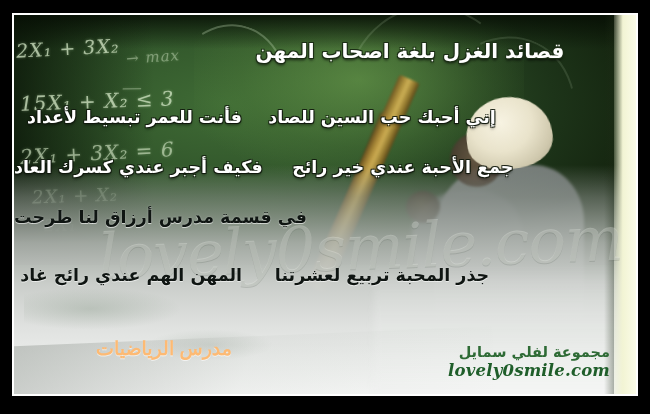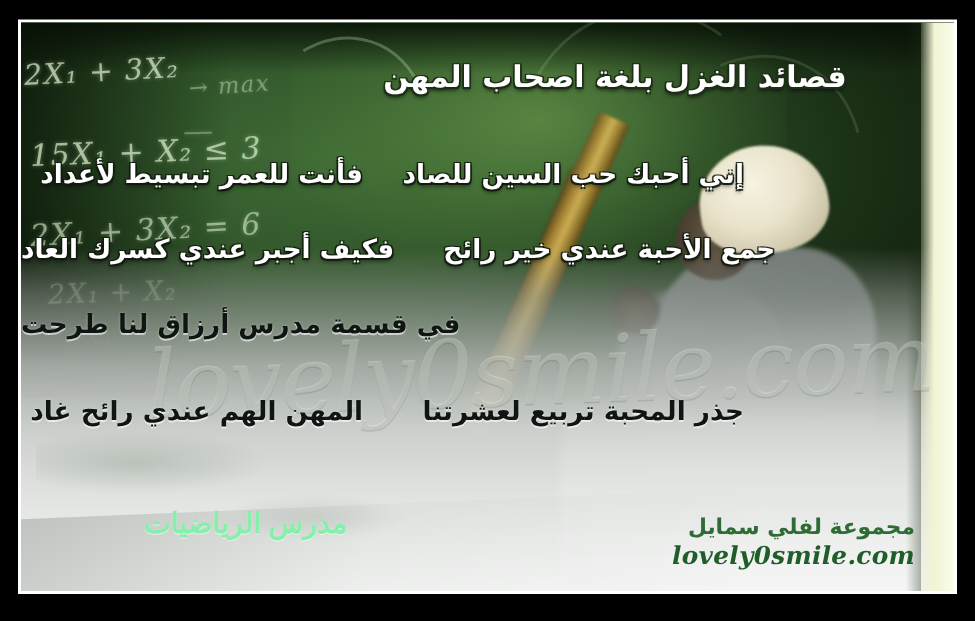--- a/index.html
+++ b/index.html
@@ -271,42 +271,42 @@
     font-family: "DejaVu Sans", "Liberation Sans", sans-serif;
     font-weight: bold;
     font-size: 17.5px;
     color: #ffffff;
     white-space: nowrap;
     text-shadow:
       -1px -1px 0 rgba(18,26,14,0.85),  1px -1px 0 rgba(18,26,14,0.85),
       -1px  1px 0 rgba(18,26,14,0.85),  1px  1px 0 rgba(18,26,14,0.85),
        0    2px 3px rgba(0,0,0,0.55);
   }
-  .verse .hemistich-a { min-width: 228px; }
+  .verse .hemistich-a { min-width: 228px; text-align: center; }
   .verse .hemistich-b { min-width: 228px; }
 
   
   .verse.on-light {
     color: #0f1512;
     text-shadow:
        0 1px 0 rgba(255,255,255,0.55),
        0 0 2px rgba(255,255,255,0.35);
   }
   .verse.v4 { margin-top: 8px; }
 
   
   #signature {
     position: absolute;
     left: 82px;
     top: 322px;
     direction: rtl;
-    font-family: Liberation Serif, serif;
+    font-family: Liberation Sans, sans-serif;
     font-weight: bold;
     font-size: 19px;
-    color: #86efac;
+    color: #fdba74;
     text-shadow: 0 1px 0 rgba(255,255,255,0.6);
     white-space: nowrap;
   }
 
   
   #footer {
     position: absolute;
     right: 26px;
     bottom: 14px;
     direction: rtl;

